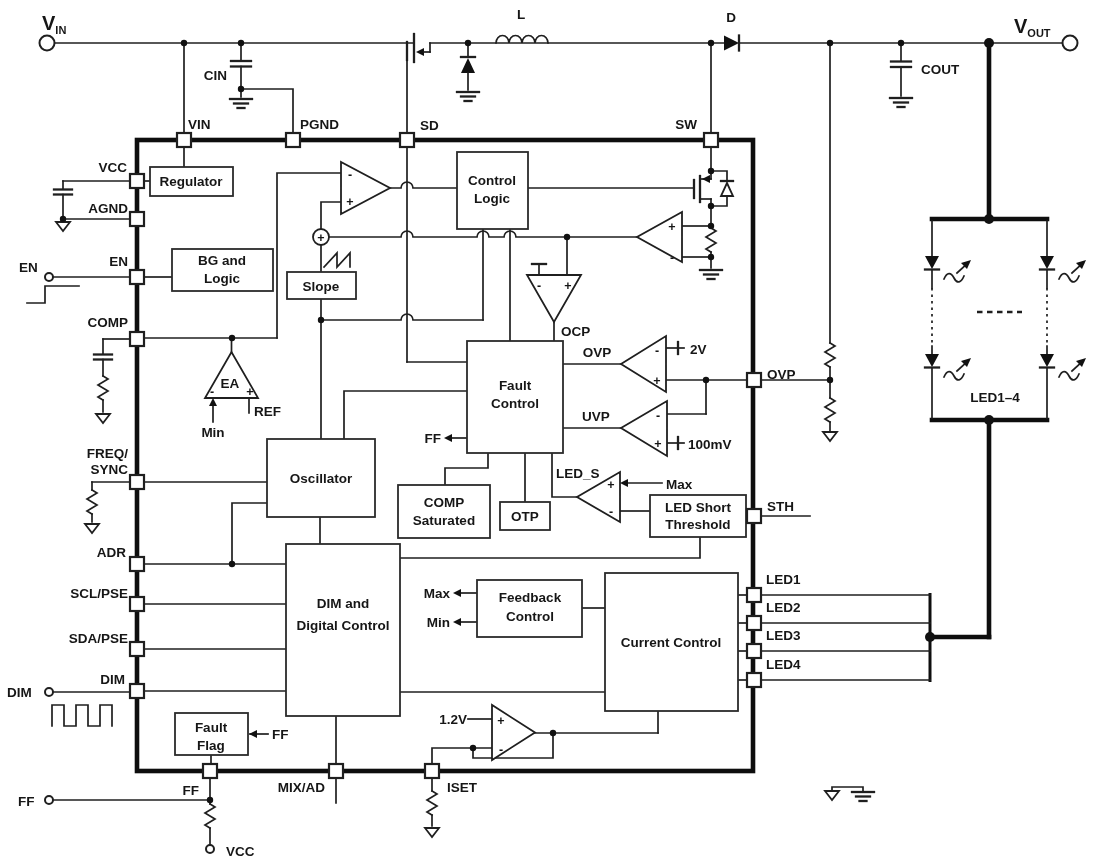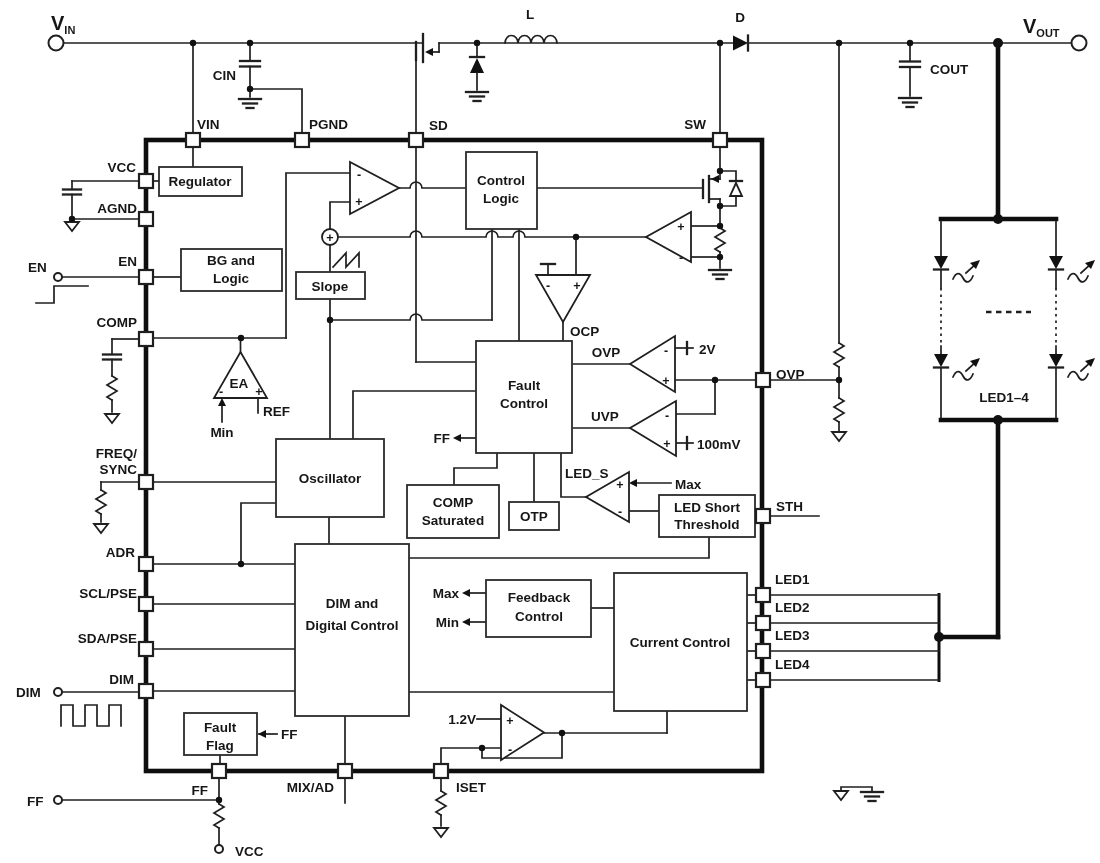--- a/index.html
+++ b/index.html
@@ -1,16 +1,16 @@
 <!DOCTYPE html>
 <html><head>
 <meta charset="utf-8">
 <style>
   html,body{margin:0;padding:0;background:#fff;}
-  .page{width:1032px;height:863px;position:relative;background:#fff;padding-left:9px;}
+  .page{width:1032px;height:863px;position:relative;background:#fff;}
   svg{display:block;}
   svg text{font-family:"Liberation Sans","DejaVu Sans",sans-serif;font-weight:700;fill:#161616;}
   .t13{font-size:13.5px;}
   .t19{font-size:20px;}
   .t10{font-size:11px;}
   .pm{font-size:12.5px;}
   .w{stroke:#1f1f1f;stroke-width:1.7;fill:none;stroke-linecap:square;}
   .w2{stroke:#1f1f1f;stroke-width:2.3;fill:none;stroke-linecap:square;}
   .wb{stroke:#0e0e0e;stroke-width:4.6;fill:none;stroke-linecap:square;}
   .w3{stroke:#0e0e0e;stroke-width:3;fill:none;}

